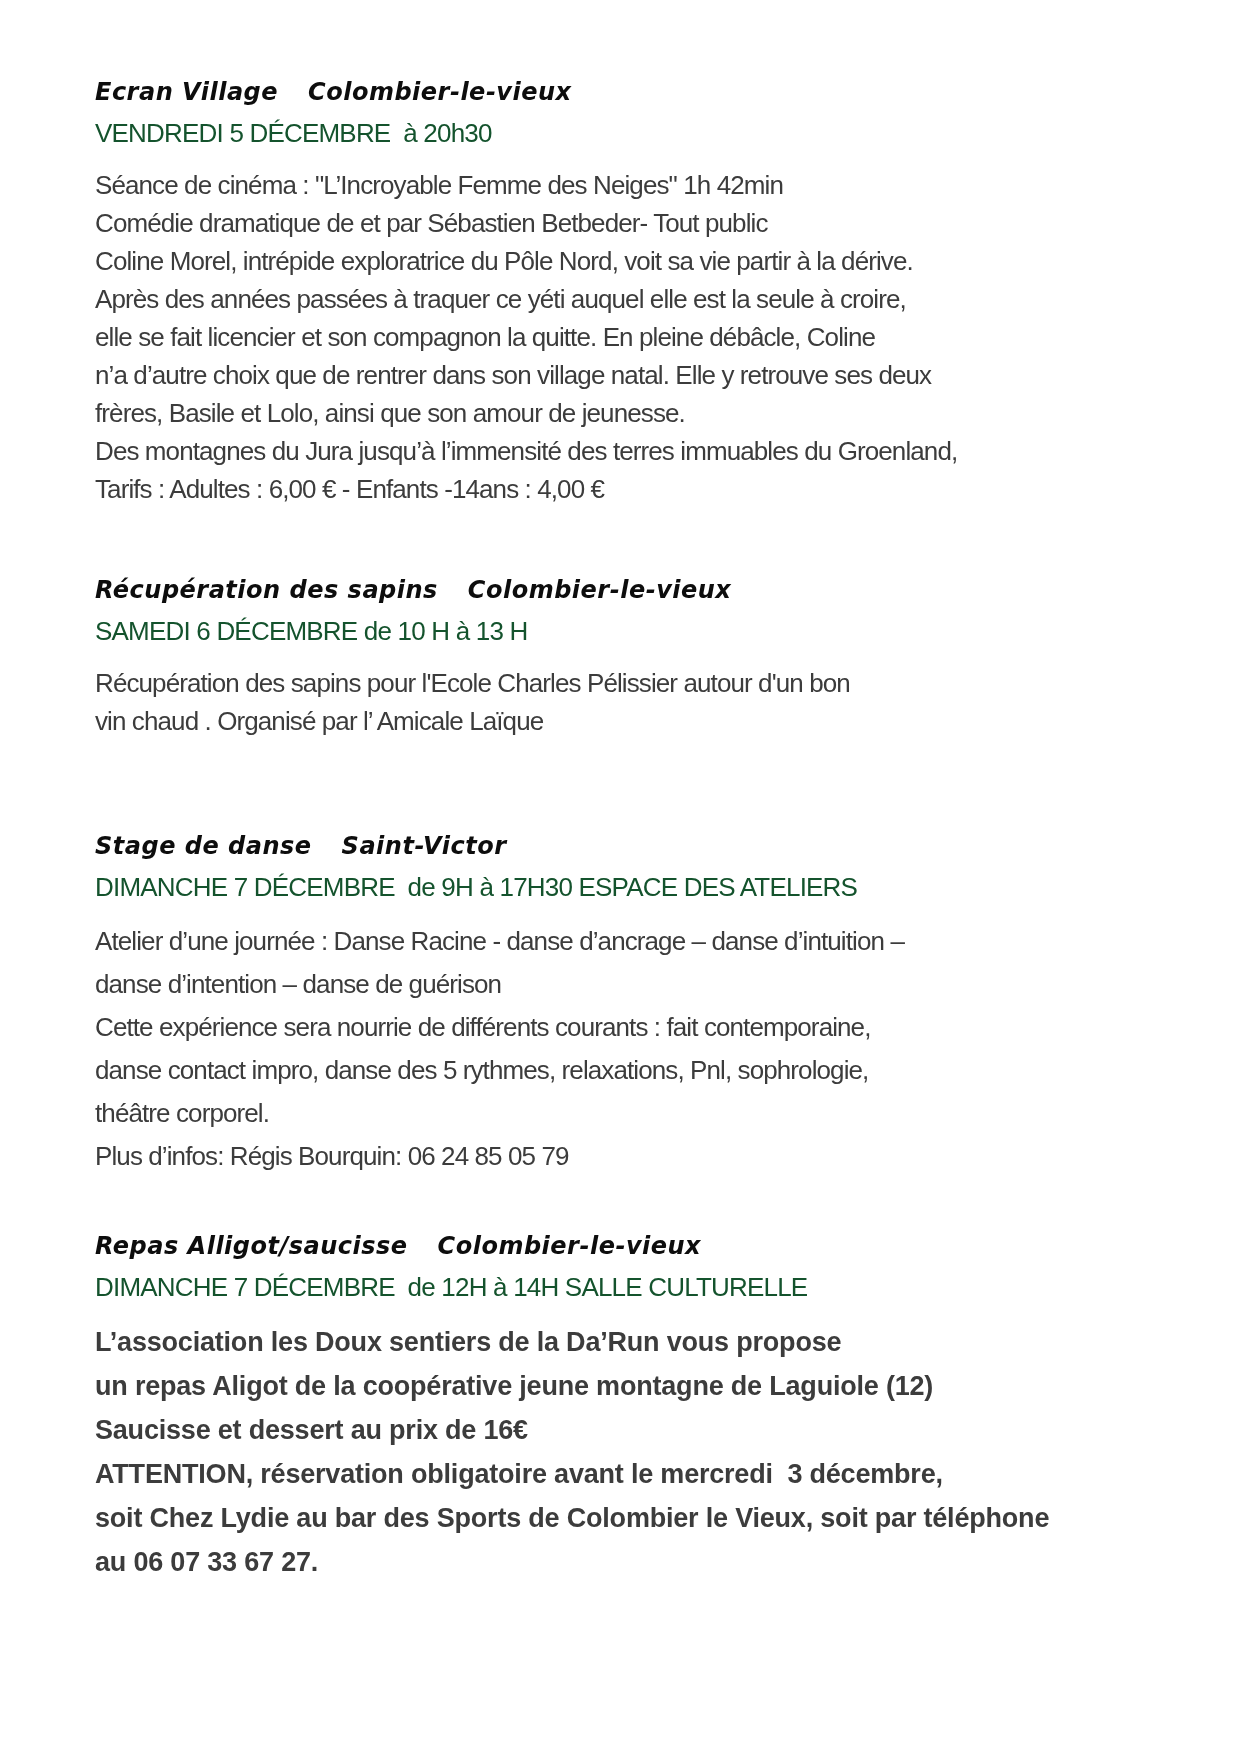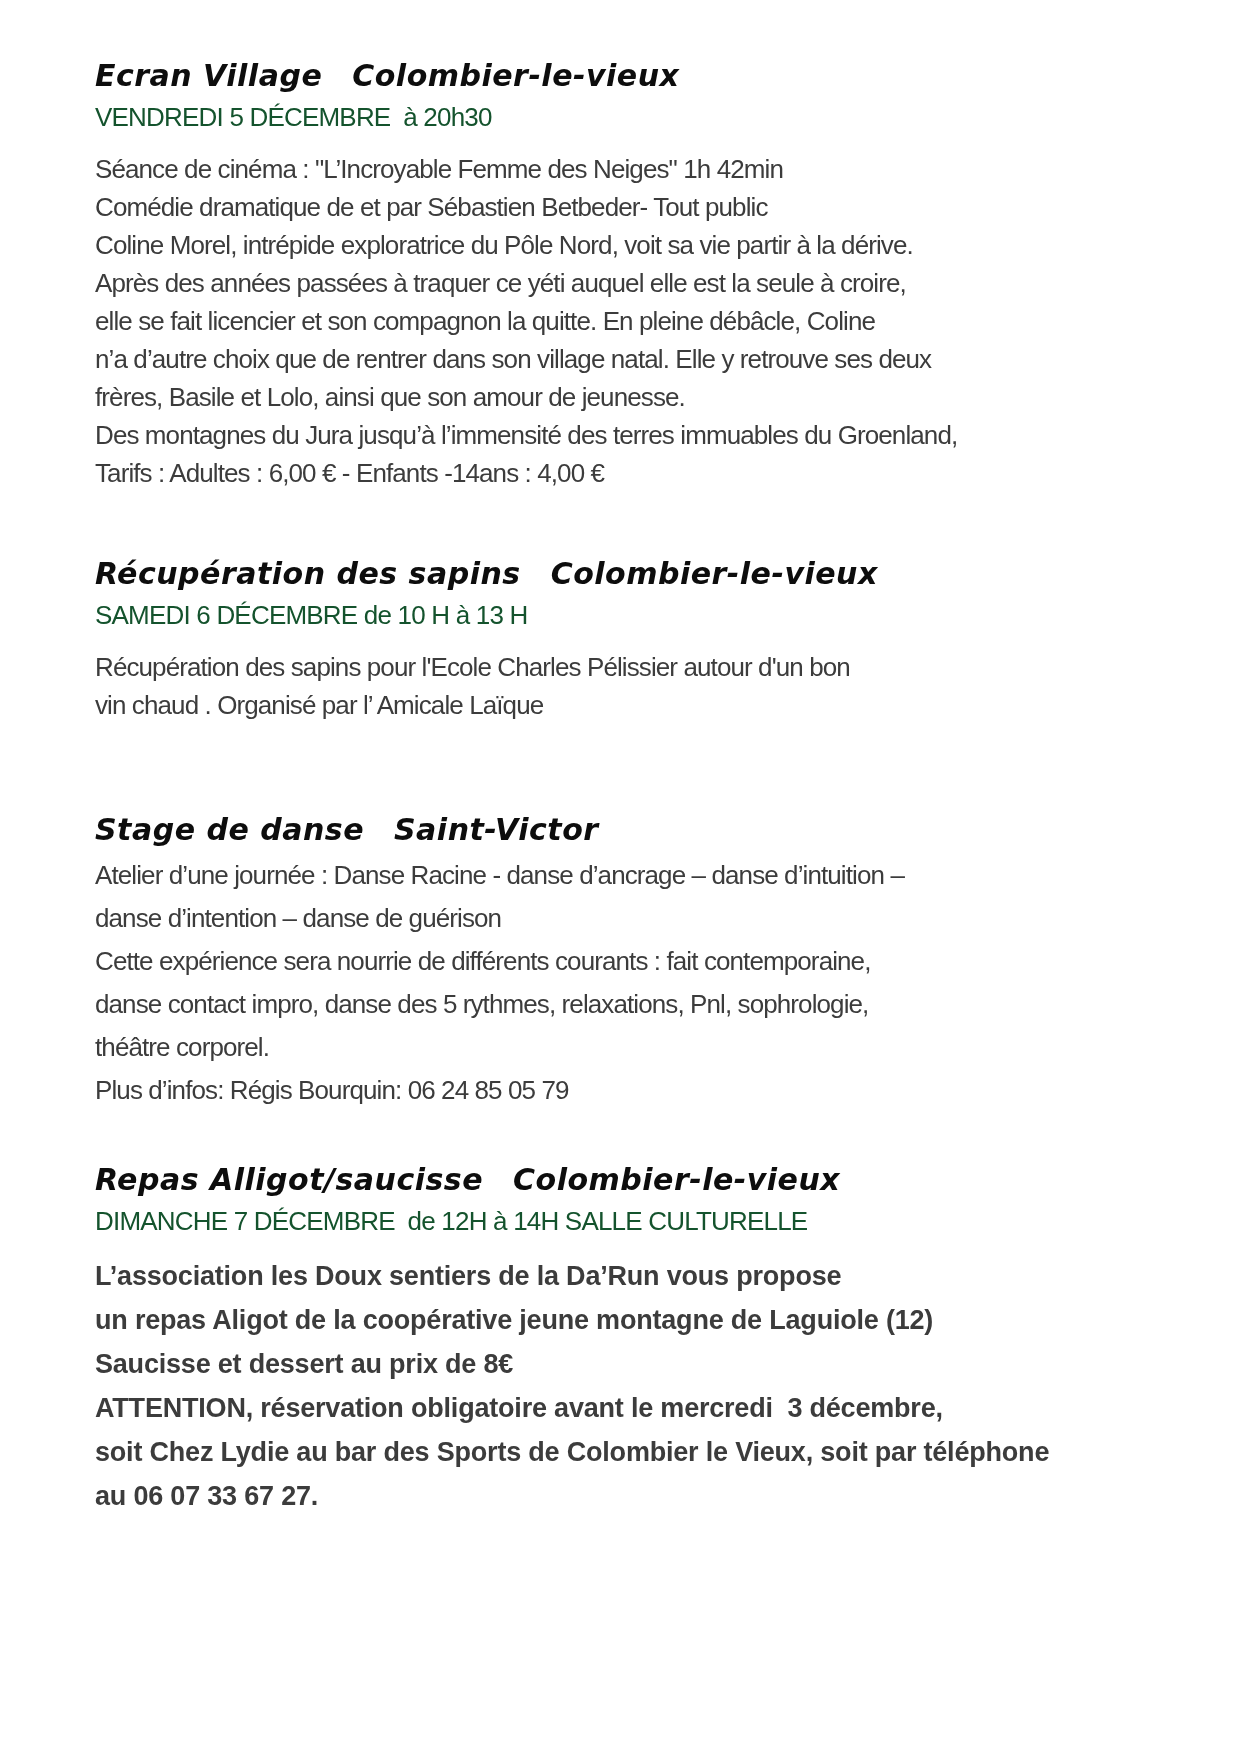--- a/index.html
+++ b/index.html
@@ -17,25 +17,25 @@
     overflow: hidden;
     font-family: "Liberation Sans", sans-serif;
   }
   section.event {
     margin: 0 0 62px 0;
   }
   section.event.gap-xl { margin-bottom: 86px; }
   section.event.gap-md { margin-bottom: 48px; }
 
   .event-title {
-    margin: 0 0 4px 0;
+    margin: 16px 0 4px 0;
     font-family: "DejaVu Sans", sans-serif;
     font-style: italic;
     font-weight: 700;
-    font-size: 30px;
+    font-size: 24px;
     line-height: 40px;
     color: #0d0d0d;
     letter-spacing: 0.5px;
     white-space: pre-wrap;
   }
   .event-place { margin-left: 30px; }
 
   .event-datetime {
     font-size: 26px;
     line-height: 34px;
@@ -86,36 +86,37 @@
     <h2 class="event-title"><span class="event-name">Récupération des sapins</span><span class="event-place">Colombier-le-vieux</span></h2>
     <div class="event-datetime">SAMEDI 6 DÉCEMBRE de 10 H à 13 H</div>
     <div class="event-body condensed">
       <div class="line">Récupération des sapins pour l'Ecole Charles Pélissier autour d'un bon</div>
       <div class="line">vin chaud . Organisé par l’ Amicale Laïque</div>
     </div>
   </section>
 
   <section class="event gap-md">
     <h2 class="event-title"><span class="event-name">Stage de danse</span><span class="event-place">Saint-Victor</span></h2>
+    <div class="event-datetime">DIMANCHE 7 DÉCEMBRE  de 9H à 17H30 ESPACE DES ATELIERS</div>
     <div class="event-body condensed spaced">
       <div class="line">Atelier d’une journée : Danse Racine - danse d’ancrage – danse d’intuition –</div>
       <div class="line">danse d’intention – danse de guérison</div>
       <div class="line">Cette expérience sera nourrie de différents courants : fait contemporaine,</div>
       <div class="line">danse contact impro, danse des 5 rythmes, relaxations, Pnl, sophrologie,</div>
       <div class="line">théâtre corporel.</div>
       <div class="line">Plus d’infos: Régis Bourquin: 06 24 85 05 79</div>
     </div>
   </section>
 
   <section class="event">
     <h2 class="event-title"><span class="event-name">Repas Alligot/saucisse</span><span class="event-place">Colombier-le-vieux</span></h2>
     <div class="event-datetime">DIMANCHE 7 DÉCEMBRE  de 12H à 14H SALLE CULTURELLE</div>
     <div class="event-body regular">
       <div class="line">L’association les Doux sentiers de la Da’Run vous propose</div>
       <div class="line">un repas Aligot de la coopérative jeune montagne de Laguiole (12)</div>
-      <div class="line">Saucisse et dessert au prix de 8€</div>
+      <div class="line">Saucisse et dessert au prix de 16€</div>
       <div class="line">ATTENTION, réservation obligatoire avant le mercredi  3 décembre,</div>
       <div class="line">soit Chez Lydie au bar des Sports de Colombier le Vieux, soit par téléphone</div>
       <div class="line">au 06 07 33 67 27.</div>
     </div>
   </section>
 
 </div>
 
 </body></html>

